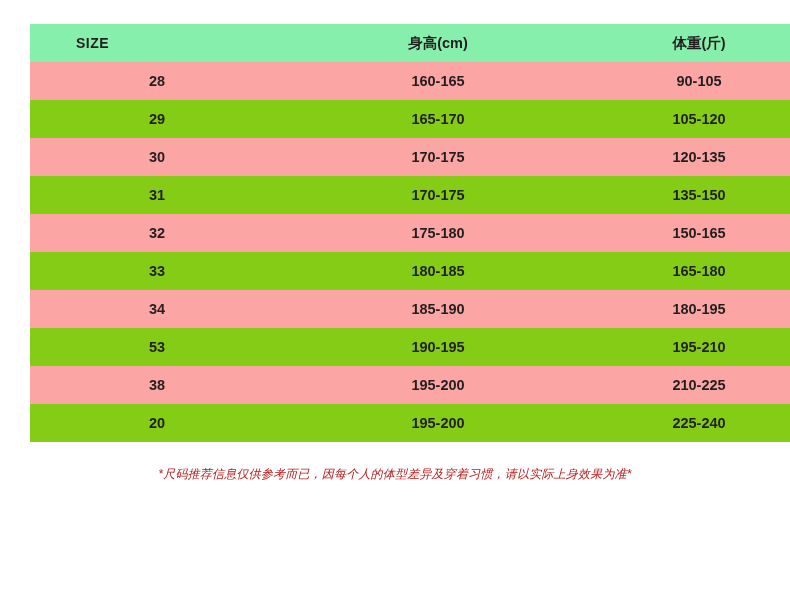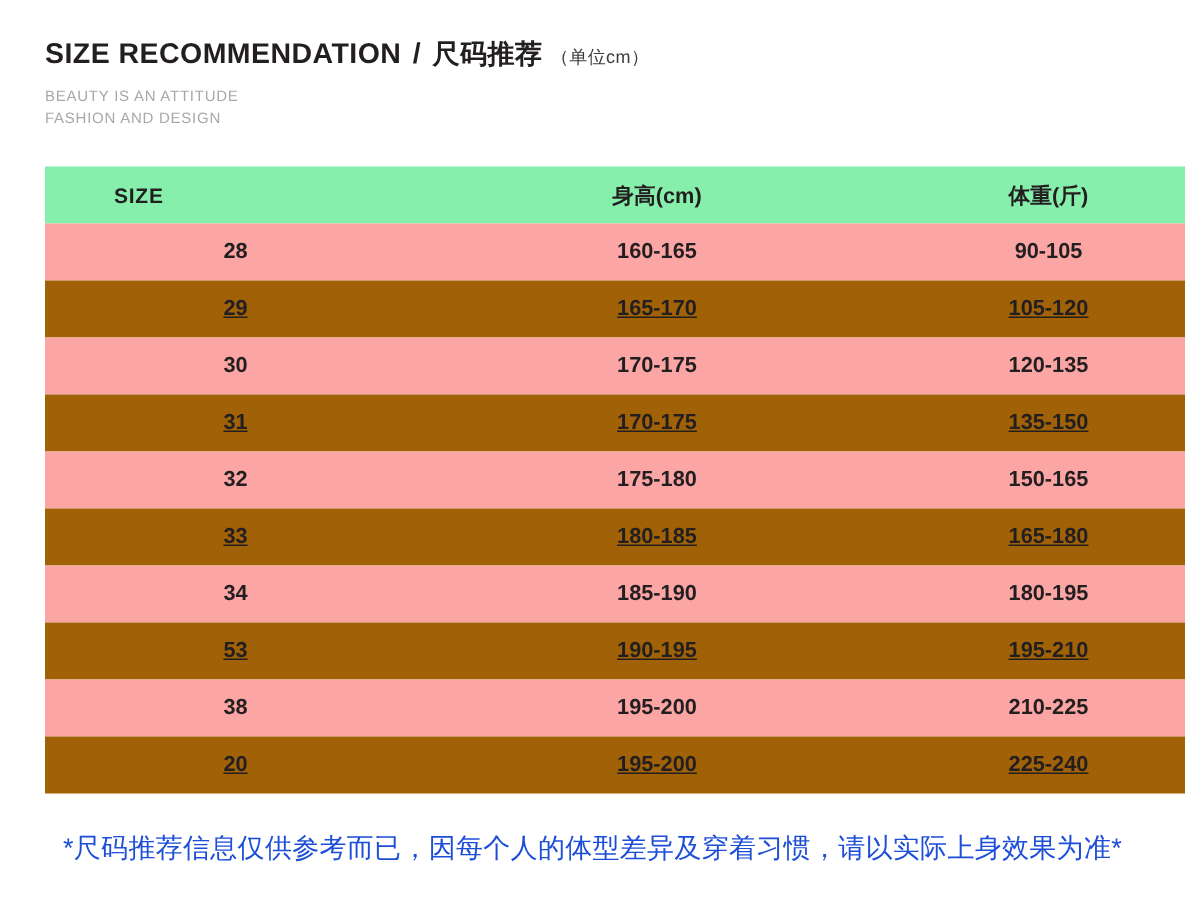--- a/index.html
+++ b/index.html
@@ -80,60 +80,48 @@
   thead th.col-size {
     text-align: left;
     padding-left: 46px;
     font-size: 14px;
     letter-spacing: 0.5px;
   }
   tbody tr.odd td {
     background: #fca5a5;
   }
   tbody tr.even td {
-    background: #a16207;
-    text-decoration: underline;
+    background: #84cc16;
   }
   td.col-size {
     width: 208px;
   }
   td.col-height {
     width: 308px;
   }
   td.col-weight {
     width: 214px;
   }
   th.col-size { width: 208px; }
   th.col-height { width: 308px; }
   th.col-weight { width: 214px; }
   .footnote {
     margin-top: 24px;
     text-align: center;
-    font-size: 18px;
-    color: #1d4ed8;
+    font-size: 12px;
+    color: #b91c1c;
     letter-spacing: 0.2px;
+    font-style: italic;
   }
 </style>
 </head>
 <body>
 
 <div class="page">
 
-  <div class="header">
-    <div class="title-line">
-      <span class="title-en">SIZE RECOMMENDATION</span>
-      <span class="title-sep">/</span>
-      <span class="title-cn">尺码推荐</span>
-      <span class="title-unit">（单位cm）</span>
-    </div>
-    <div class="subtitle">
-      <div>BEAUTY IS AN ATTITUDE</div>
-      <div>FASHION AND DESIGN</div>
-    </div>
-  </div>
 
   <div class="table-wrap">
     <table class="size-table">
       <thead>
         <tr>
           <th class="col-size">SIZE</th>
           <th class="col-height">身高(cm)</th>
           <th class="col-weight">体重(斤)</th>
         </tr>
       </thead>

